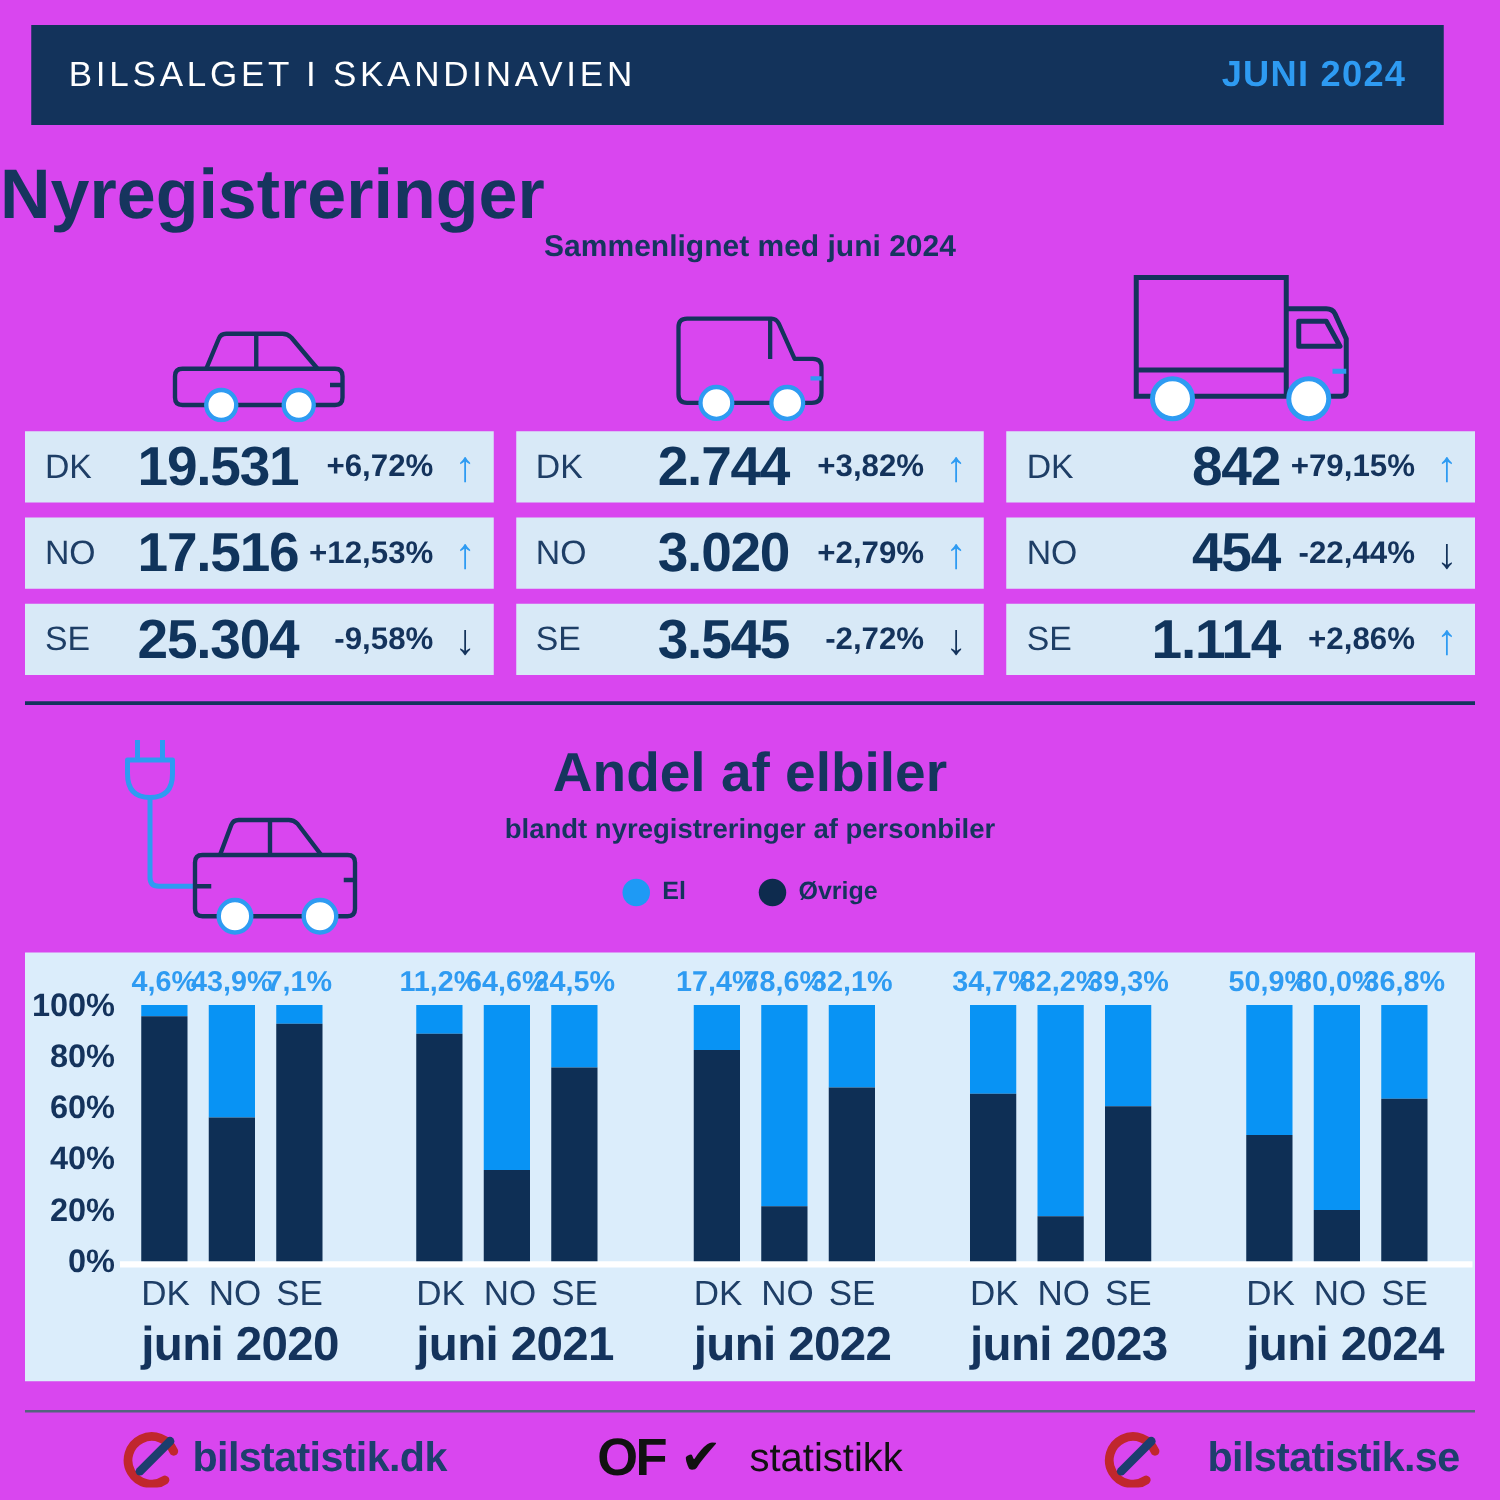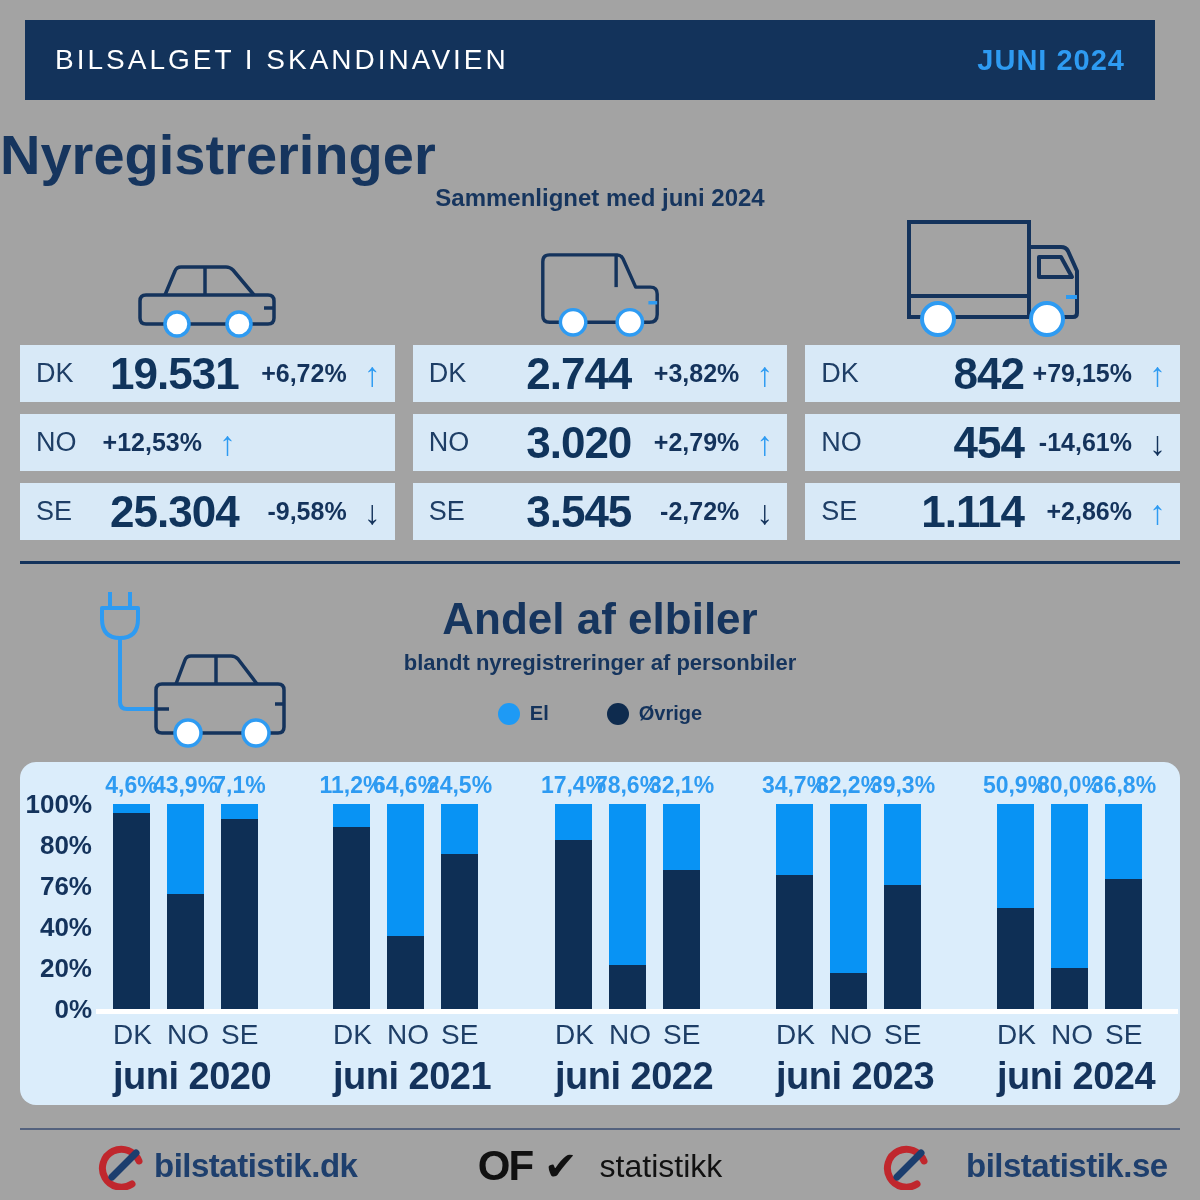--- a/index.html
+++ b/index.html
@@ -1,16 +1,16 @@
 <!DOCTYPE html>
 <html><head>
 <meta charset="utf-8">
 <style>
   html,body{margin:0;padding:0;background:#fff;}
-  .page{position:relative;width:1200px;height:1200px;background:#a3a3a3;overflow:hidden;
+  .page{position:relative;width:1200px;height:1200px;background:#d946ef;overflow:hidden;
         font-family:"Liberation Sans","DejaVu Sans",sans-serif;color:#14335C;}
 
   
   .topbar{position:absolute;left:25px;top:20px;width:1130px;height:80px;background:#13335B;
           display:flex;align-items:center;justify-content:space-between;padding:0 30px;box-sizing:border-box;}
   .topbar .t{color:#ffffff;font-size:28px;font-weight:500;letter-spacing:3px;}
   .topbar .p{color:#2E9BF2;font-size:29px;font-weight:800;letter-spacing:1px;}
 
   
   .reg-title{position:absolute;top:122px;left:0;width:100%;text-align:left;
@@ -35,21 +35,21 @@
   .ev-title{position:absolute;top:594px;left:0;width:100%;text-align:center;
             font-size:44px;font-weight:600;color:#16355E;}
   .ev-sub{position:absolute;top:650px;left:0;width:100%;text-align:center;
           font-size:22px;font-weight:700;color:#16355E;}
   .legend{position:absolute;top:702px;left:0;width:100%;display:flex;justify-content:center;gap:58px;}
   .leg-item{display:flex;align-items:center;gap:10px;}
   .leg-dot{width:22px;height:22px;border-radius:50%;}
   .leg-label{font-size:20px;font-weight:700;color:#14335C;}
 
   
-  .chart{position:absolute;left:20px;top:762px;width:1160px;height:343px;background:#DBEDFB;border-radius:16px;}
+  .chart{position:absolute;left:20px;top:762px;width:1160px;height:343px;background:#DBEDFB;}
   .ytick{position:absolute;left:0;width:72px;text-align:right;transform:translateY(-50%);
          font-size:26px;font-weight:700;color:#14335C;}
   .baseline{position:absolute;left:76px;top:247px;width:1082px;height:5px;background:#ffffff;}
   .group{position:absolute;top:10px;width:145px;}
   .pct-row{display:flex;gap:17px;height:24px;margin-bottom:8px;}
   .pct{width:37px;display:flex;justify-content:center;white-space:nowrap;
        font-size:23px;font-weight:700;color:#2E9BF2;}
   .bars-row{display:flex;gap:17px;height:205px;}
   .bar{width:37px;height:205px;display:flex;flex-direction:column;}
   .seg-el{background:#0893F4;}
@@ -96,20 +96,21 @@
       </div>
       <div class="rows">
           <div class="row">
             <span class="country">DK</span>
             <span class="val">19.531</span>
             <span class="chg">+6,72%</span>
             <span class="arrow up">↑</span>
           </div>
           <div class="row">
             <span class="country">NO</span>
+            <span class="val">17.516</span>
             <span class="chg">+12,53%</span>
             <span class="arrow up">↑</span>
           </div>
           <div class="row">
             <span class="country">SE</span>
             <span class="val">25.304</span>
             <span class="chg">-9,58%</span>
             <span class="arrow down">↓</span>
           </div>
         </div>
@@ -160,21 +161,21 @@
       <div class="rows">
           <div class="row">
             <span class="country">DK</span>
             <span class="val">842</span>
             <span class="chg">+79,15%</span>
             <span class="arrow up">↑</span>
           </div>
           <div class="row">
             <span class="country">NO</span>
             <span class="val">454</span>
-            <span class="chg">-14,61%</span>
+            <span class="chg">-22,44%</span>
             <span class="arrow down">↓</span>
           </div>
           <div class="row">
             <span class="country">SE</span>
             <span class="val">1.114</span>
             <span class="chg">+2,86%</span>
             <span class="arrow up">↑</span>
           </div>
         </div>
     </div>
@@ -206,21 +207,21 @@
       <div class="leg-item">
         <span class="leg-dot" style="background: rgb(14, 43, 78);"></span>
         <span class="leg-label">Øvrige</span>
       </div>
     </div>
 
   <div class="chart">
     <div id="yticks">
         <span class="ytick" style="top: 42px;">100%</span>
         <span class="ytick" style="top: 83px;">80%</span>
-        <span class="ytick" style="top: 124px;">76%</span>
+        <span class="ytick" style="top: 124px;">60%</span>
         <span class="ytick" style="top: 165px;">40%</span>
         <span class="ytick" style="top: 206px;">20%</span>
         <span class="ytick" style="top: 247px;">0%</span>
       </div>
     <div class="baseline"></div>
     <div id="groups">
         <div class="group" style="left: 93px;">
           <div class="pct-row">
             <span class="pct">4,6%</span>
             <span class="pct">43,9%</span>

